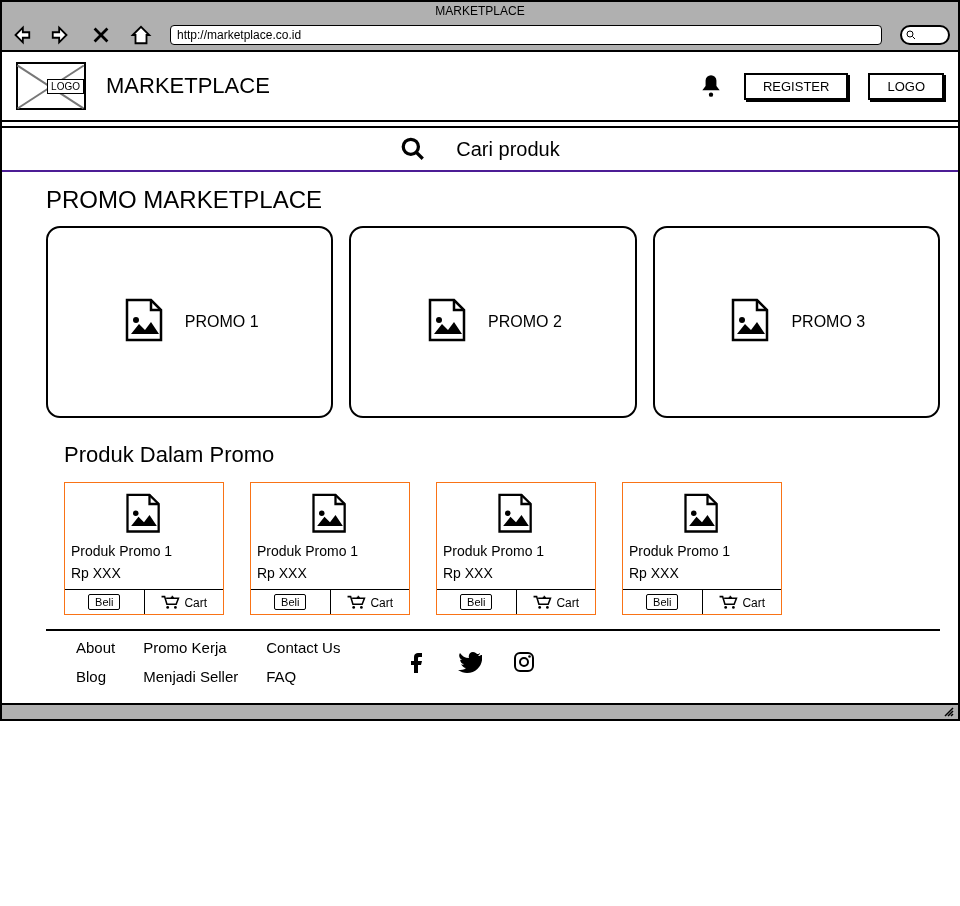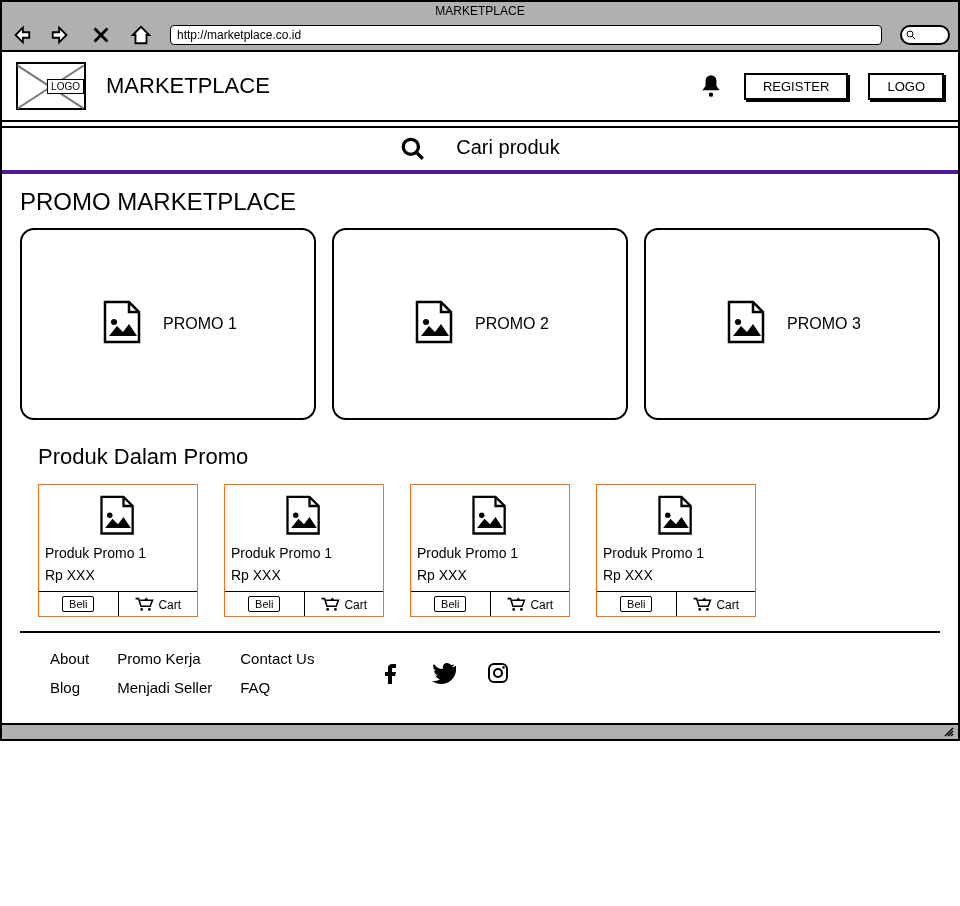--- a/index.html
+++ b/index.html
@@ -20,25 +20,25 @@
 .logo-box::before { transform: rotate(33deg); }
 .logo-box::after { transform: rotate(-33deg); }
 .logo-box span { background: #fff; border: 1px solid #000; padding: 1px 3px; z-index: 1; }
 .brand { font-size: 22px; }
 .header-spacer { flex: 1; }
 .bell-icon { width: 26px; height: 26px; }
 .btn-box { border: 2px solid #000; padding: 4px 17px; font-size: 13px; background: #fff; box-shadow: 2px 2px 0 #000; cursor: pointer; }
 
 .divider-thin { height: 6px; border-bottom: 2px solid #000; }
 
-.search-row { display: flex; justify-content: center; gap: 30px; padding: 8px 0; border-bottom: 4px solid #4c1d95; }
+.search-row { display: flex; align-items: center; justify-content: center; gap: 30px; padding: 8px 0; border-bottom: 2px solid #4c1d95; }
 .search-row svg { width: 26px; height: 26px; }
 .search-placeholder { font-size: 20px; color: #000; }
 
-.content { padding: 14px 18px 10px; }
+.content { padding: 14px 18px 10px; margin-left: 26px; }
 .section-title { font-size: 24px; margin-bottom: 12px; }
 
 .promo-row { display: flex; gap: 16px; margin-bottom: 24px; }
 .promo-card { flex: 1; border: 2px solid #000; border-radius: 14px; height: 192px; display: flex; align-items: center; justify-content: center; gap: 16px; }
 .promo-card svg { width: 48px; height: 48px; }
 .promo-label { font-size: 16px; }
 
 .sub-title { font-size: 22px; margin: 0 0 14px 18px; }
 
 .product-row { display: flex; gap: 26px; margin: 0 0 10px 18px; }
@@ -46,21 +46,21 @@
 .product-card .imgwrap { display: flex; justify-content: center; padding: 4px 0; }
 .product-card .imgwrap svg { width: 44px; height: 44px; }
 .product-name { font-size: 14px; padding: 2px 2px 4px; }
 .product-price { font-size: 14px; padding: 2px 2px 8px; }
 .product-actions { display: flex; border-top: 1.5px solid #000; margin: 0 -4px; }
 .product-actions .act { flex: 1; border-right: 1.5px solid #000; display: flex; align-items: flex-end; justify-content: center; gap: 4px; padding: 4px 2px; font-size: 12px; cursor: pointer; }
 .product-actions .act:last-child { border-right: none; }
 .product-actions .act svg { width: 20px; height: 16px; }
 .product-actions .act .btnlabel { border: 1.5px solid #000; padding: 1px 6px; font-size: 11px; border-radius: 2px; }
 
-.footer { border-top: 2px solid #000; margin-top: 14px; padding: 17px 30px; display: flex; align-items: center; gap: 24px; }
+.footer { border-top: 2px solid #000; margin-top: 14px; padding: 8px 30px; display: flex; align-items: center; gap: 24px; }
 .footer-links { display: grid; grid-template-columns: auto auto auto; column-gap: 28px; row-gap: 12px; font-size: 15px; }
 .footer-links span { cursor: pointer; }
 .social { display: flex; gap: 30px; margin-left: 40px; }
 .social svg { width: 24px; height: 24px; }
 
 .status-bar { background: #b0b0b0; height: 16px; border: 2px solid #000; border-top: none; display: flex; justify-content: flex-end; align-items: center; padding-right: 4px; }
 .status-bar svg { width: 10px; height: 10px; }
 </style>
 </head>
 <body>

